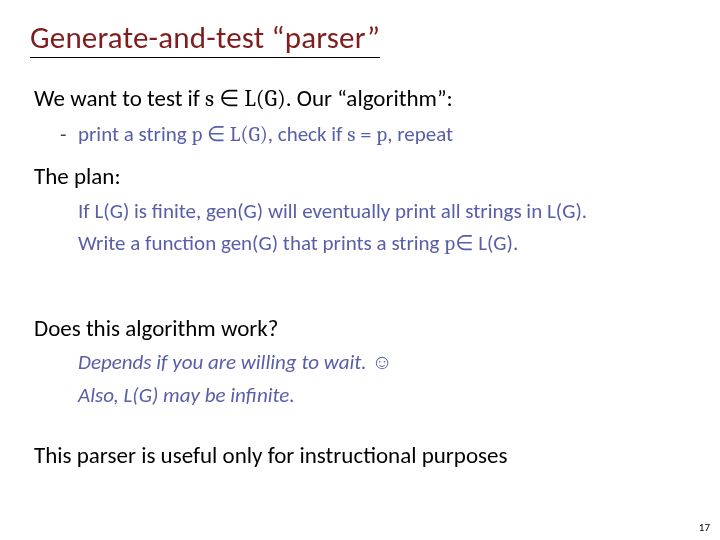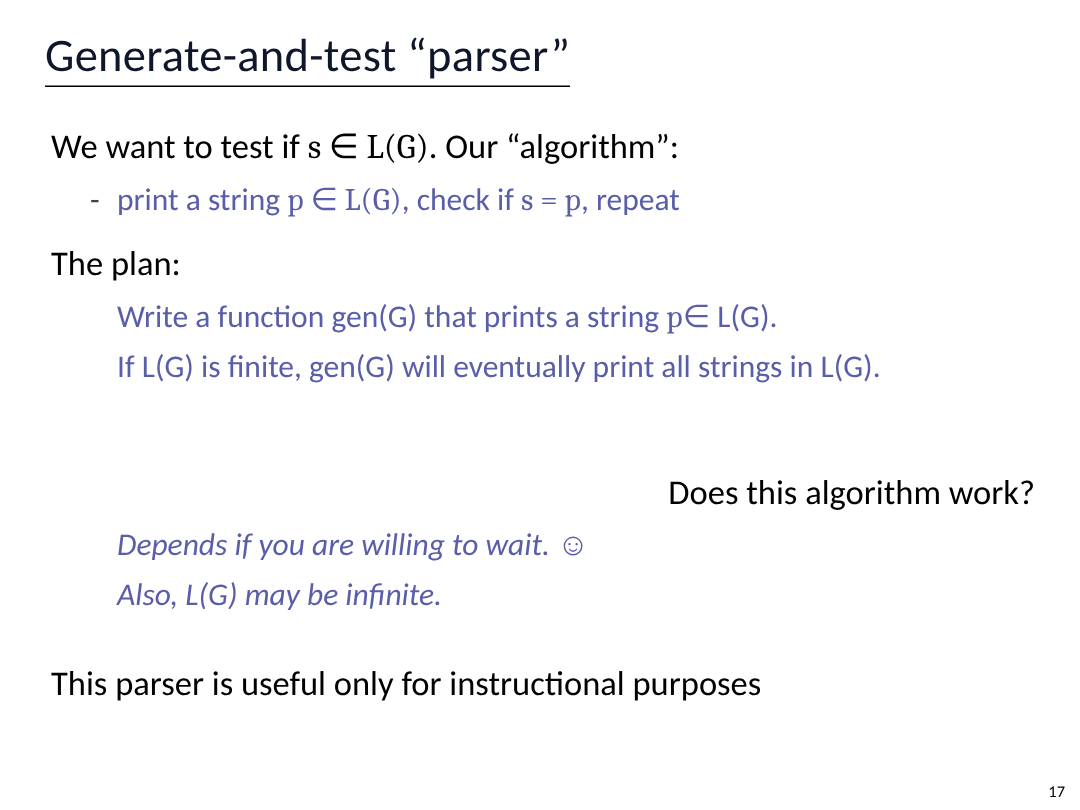--- a/index.html
+++ b/index.html
@@ -13,35 +13,35 @@
     position: relative;
     overflow: hidden;
   }
   .slide {
     box-sizing: border-box;
     padding: 18px 30px 0 30px;
   }
   .title {
     font-size: 31px;
     font-weight: 400;
-    color: #0f172a;
+    color: #7f1d1d;
     border-bottom: 1px solid #000;
     display: inline-block;
     padding-bottom: 1px;
     margin-bottom: 26px;
     letter-spacing: 0.2px;
   }
   .b1 {
     font-size: 23px;
     color: #000;
     margin: 0 0 6px 4px;
     line-height: 1.25;
   }
   .b1.top { margin-top: 0; }
-  .b1.gap { margin-top: 34px; text-align: right; }
+  .b1.gap { margin-top: 34px; }
   .sub {
     font-size: 21px;
     color: #595ea8;
     margin: 4px 0 2px 48px;
     line-height: 1.35;
   }
   .sub.dash {
     margin-left: 30px;
   }
   .sub.dash .dashmark {
@@ -70,24 +70,24 @@
   <div class="b1 top">
     <span>We want to test if </span><span class="math">s ∈ L(G)</span><span>. Our “algorithm”:</span>
   </div>
 
   <div class="sub dash">
     <span class="dashmark">-</span><span>print a string </span><span class="math">p ∈ L(G)</span><span>, check if </span><span class="math">s = p</span><span>, repeat</span>
   </div>
 
   <div class="b1" style="margin-top:14px">The plan:</div>
 
+  <div class="sub">If L(G) is finite, gen(G) will eventually print all strings in L(G).</div>
   <div class="sub">
     <span>Write a function gen(G) that prints a string </span><span class="math">p</span><span class="in">∈</span><span> L(G).</span>
   </div>
-  <div class="sub">If L(G) is finite, gen(G) will eventually print all strings in L(G).</div>
 
   <div class="b1 gap" style="margin-top:56px">Does this algorithm work?</div>
 
   <div class="sub" style="font-style:italic">
     <span>Depends if you are willing to wait. </span><span style="font-style:normal">☺</span>
   </div>
   <div class="sub" style="font-style:italic">Also, L(G) may be infinite.</div>
 
   <div class="b1" style="margin-top:32px">This parser is useful only for instructional purposes</div>
 

